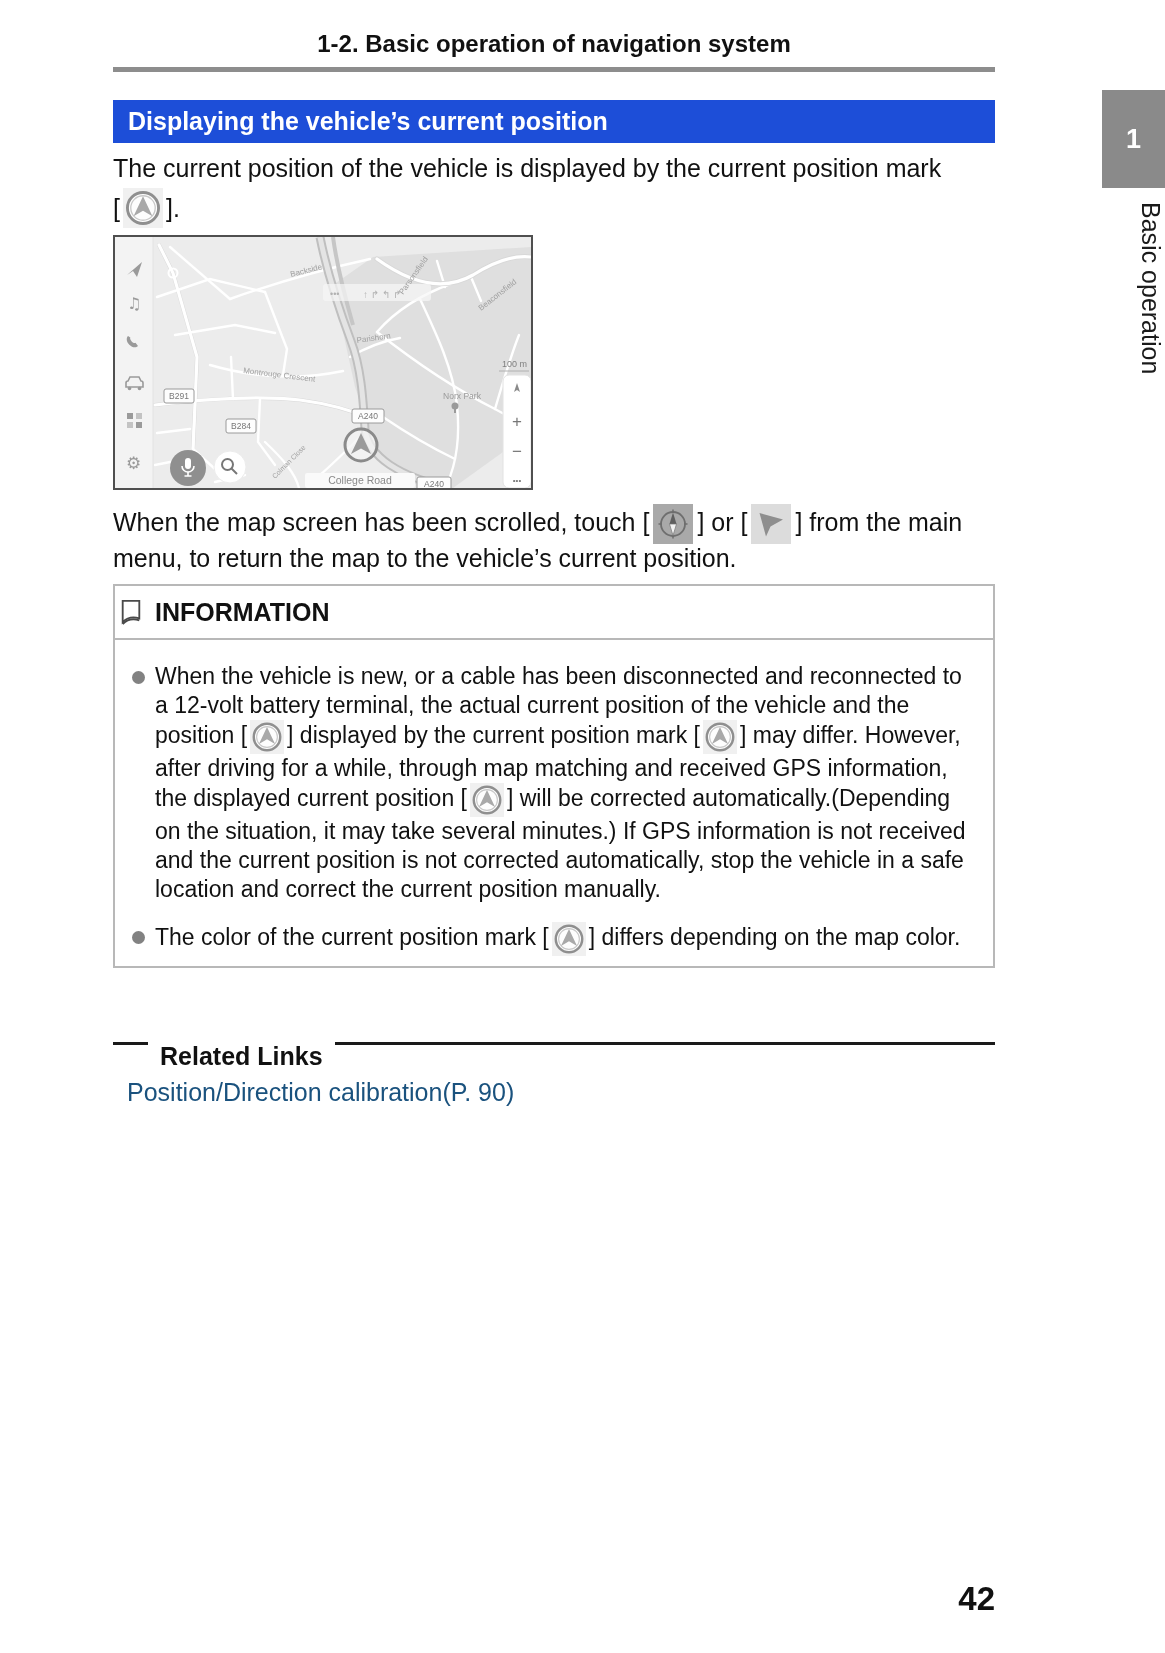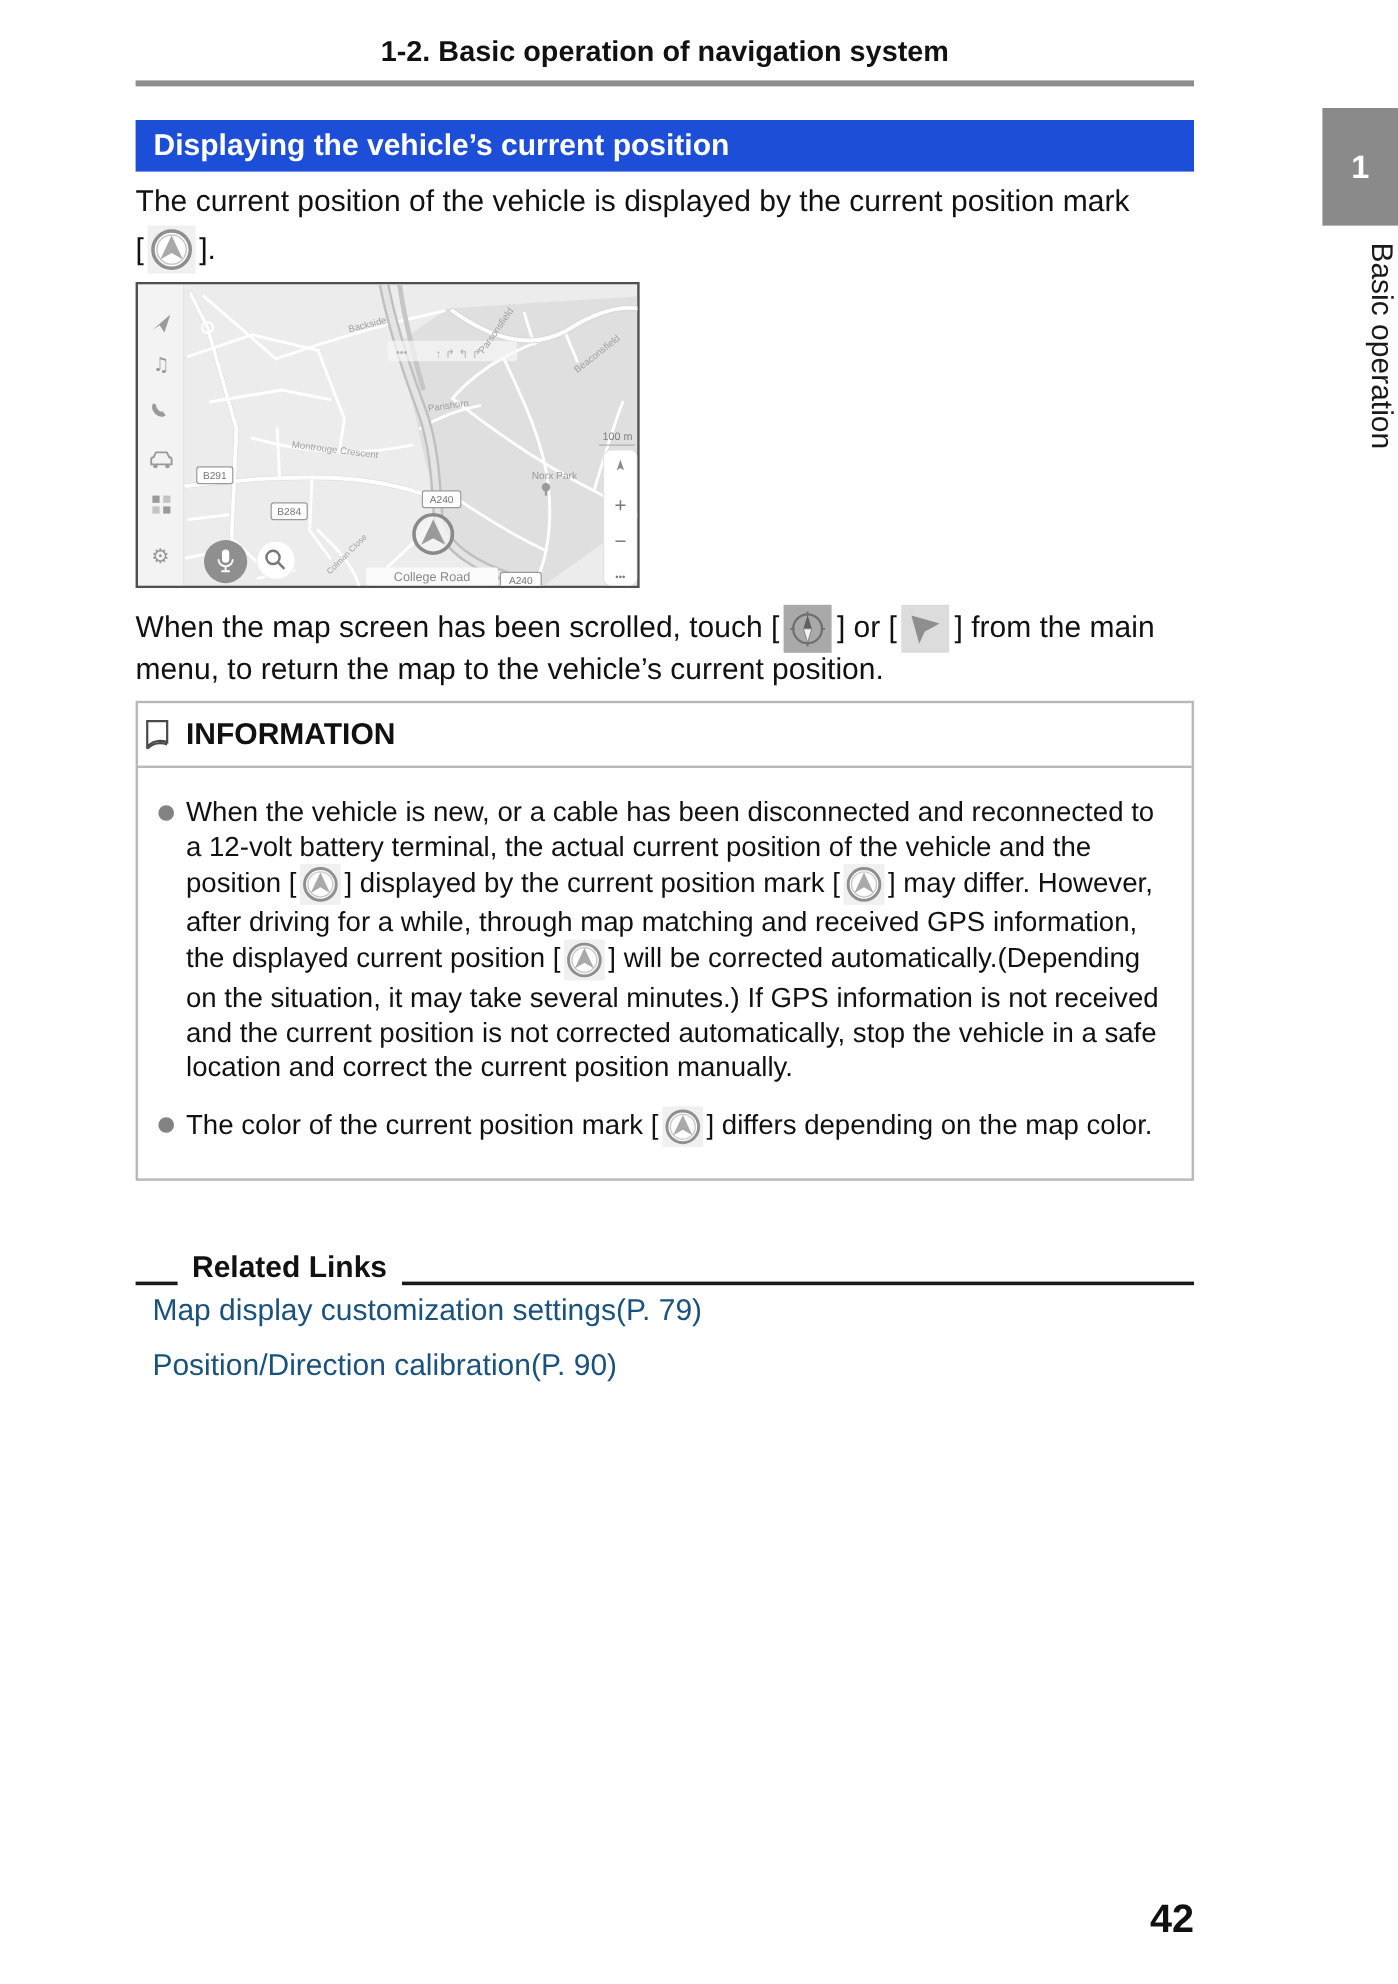--- a/index.html
+++ b/index.html
@@ -44,28 +44,28 @@
   .icon-box { display:inline-block; width:40px; height:40px; vertical-align:middle; margin:0 4px; }
   .icon-compass { background:#a9a9a9; }
   .icon-cursor { background:#dcdcdc; }
   .icon-box svg { display:block; width:100%; height:100%; }
 
   
   .info-box { position:absolute; left:113px; top:584px; width:882px; border:2px solid #b8b8b8; background:#fff; }
   .info-header { display:flex; align-items:center; gap:12px; height:54px; padding-left:4px;
                  border-bottom:2px solid #b8b8b8; }
   .info-title { font-size:25px; font-weight:bold; color:#111; }
-  .info-body { padding:22px 22px 26px 17px; }
+  .info-body { padding:22px 22px 10px 17px; }
   .info-item { display:flex; gap:10px; margin-bottom:18px; }
   .info-item:last-child { margin-bottom:0; }
   .dot { flex:0 0 13px; width:13px; height:13px; border-radius:50%; background:#828282; margin-top:9px; }
   .info-text { font-size:23px; color:#111; line-height:29px; }
 
   
-  .related-row { position:absolute; left:113px; top:1042px; width:882px; display:flex; align-items:flex-end; gap:12px; }
+  .related-row { position:absolute; left:113px; top:1042px; width:882px; display:flex; align-items:flex-start; gap:12px; }
   .related-row .line { height:3px; background:#1a1a1a; }
   .related-row .line-short { width:35px; }
   .related-row .line-long { flex:1; }
   .related-title { font-size:25px; font-weight:bold; color:#111; white-space:nowrap; }
   .links { position:absolute; left:127px; top:1078px; }
   .links a { display:block; font-size:25px; color:#1a527e; text-decoration:none; margin-bottom:17px; cursor:pointer; }
 
   .page-number { position:absolute; left:113px; top:1580px; width:882px; text-align:right;
                  font-size:33px; font-weight:bold; color:#111; }
 </style>
@@ -286,19 +286,18 @@
       </div>
     </div>
   </div>
 
   <div class="related-row">
     <div class="line line-short"></div>
     <span class="related-title">Related Links</span>
     <div class="line line-long"></div>
   </div>
   <div class="links">
-    <a>Map display customization settings(P. 79)</a>
     <a>Position/Direction calibration(P. 90)</a>
   </div>
 
   <div class="page-number">42</div>
 
 </div>
 
 </body></html>

